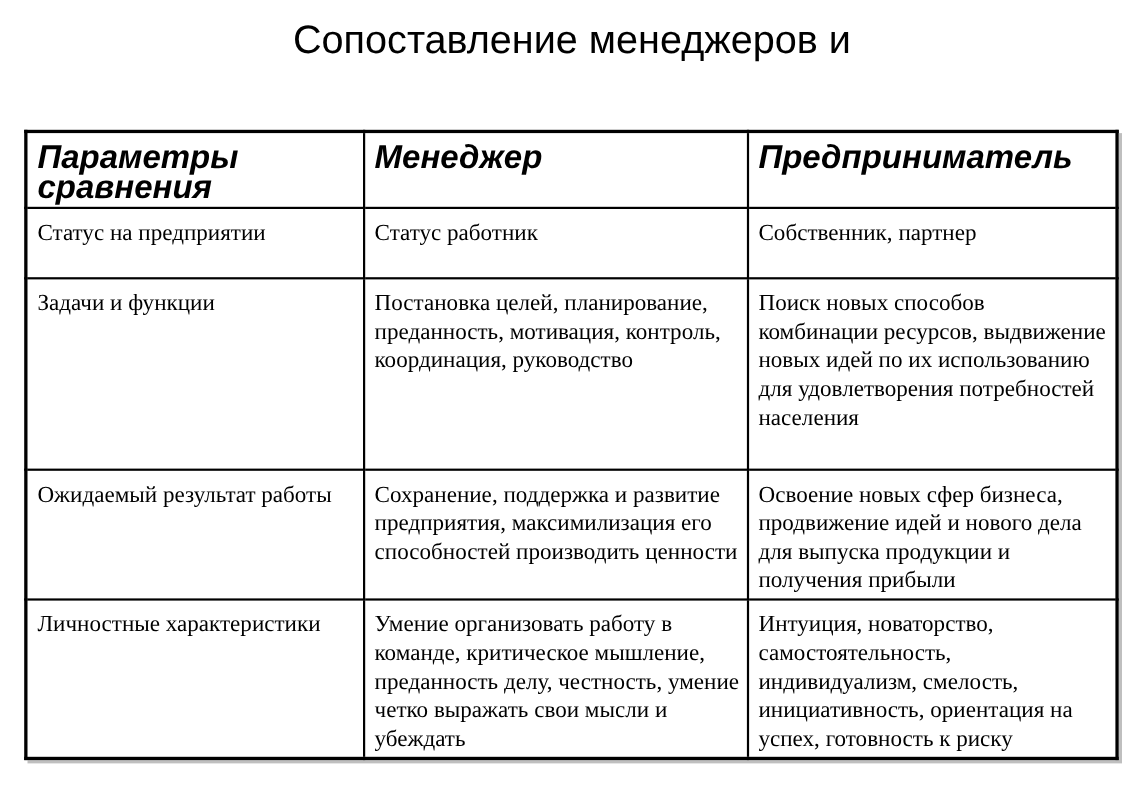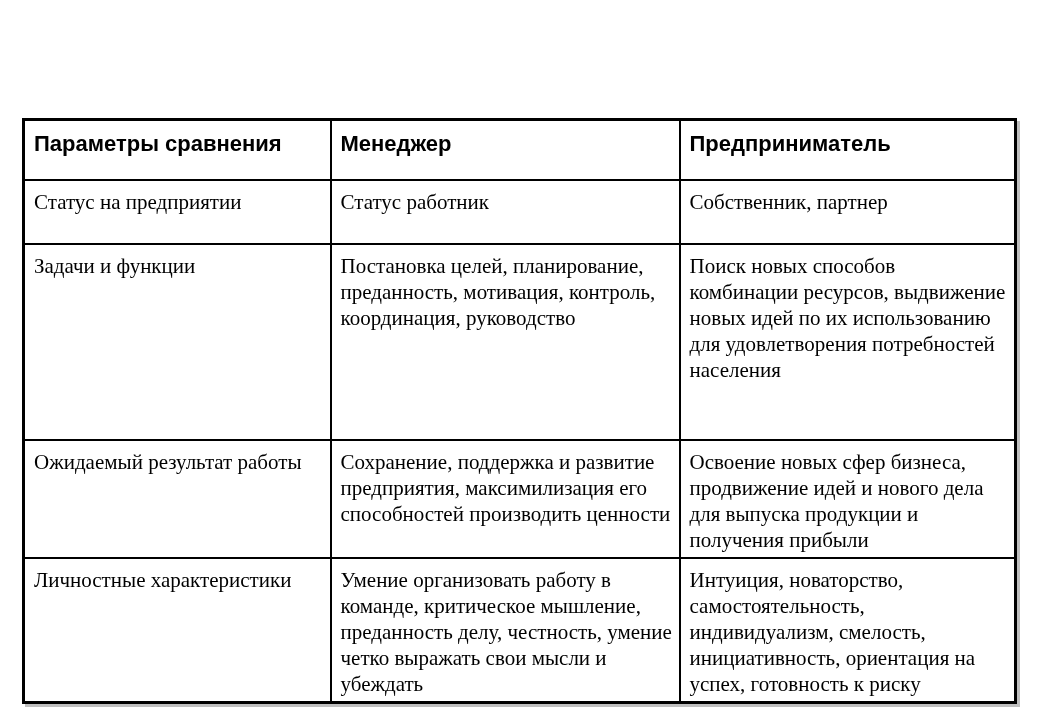--- a/index.html
+++ b/index.html
@@ -34,48 +34,50 @@
     background: #ffffff;
     border: 3px solid #000000;
     box-shadow: 3px 3px 0 rgba(0,0,0,0.25);
   }
   col.c1 { width: 307px; }
   col.c2 { width: 349px; }
   col.c3 { width: 336px; }
   .cmp-table th {
     font-family: "Liberation Sans", sans-serif;
     font-weight: bold;
-    font-size: 22px;
+    font-style: italic;
+    font-size: 30px;
     line-height: 27px;
     text-align: left;
     vertical-align: top;
     padding: 9px 6px 4px 9px;
     border: 2px solid #000000;
   }
   .cmp-table td {
     font-family: Liberation Serif, serif;
     font-size: 21px;
     line-height: 26px;
     text-align: left;
     vertical-align: top;
     padding: 8px 6px 4px 9px;
     border: 2px solid #000000;
   }
   tr.r-header { height: 60px; }
   tr.r-0 { height: 64px; }
-  tr.r-1 { height: 196px; }
+  tr.r-1 { height: 174px; }
   tr.r-2 { height: 102px; }
   tr.r-3 { height: 136px; }
 </style>
 </head>
 <body>
 
 <div class="slide">
 
   <h1 class="title">
+    <span class="title-line">Сопоставление менеджеров и</span>
   </h1>
 
   <table class="cmp-table">
     <colgroup>
       <col class="c1">
       <col class="c2">
       <col class="c3">
     </colgroup>
     <thead>
       <tr class="r-header">

